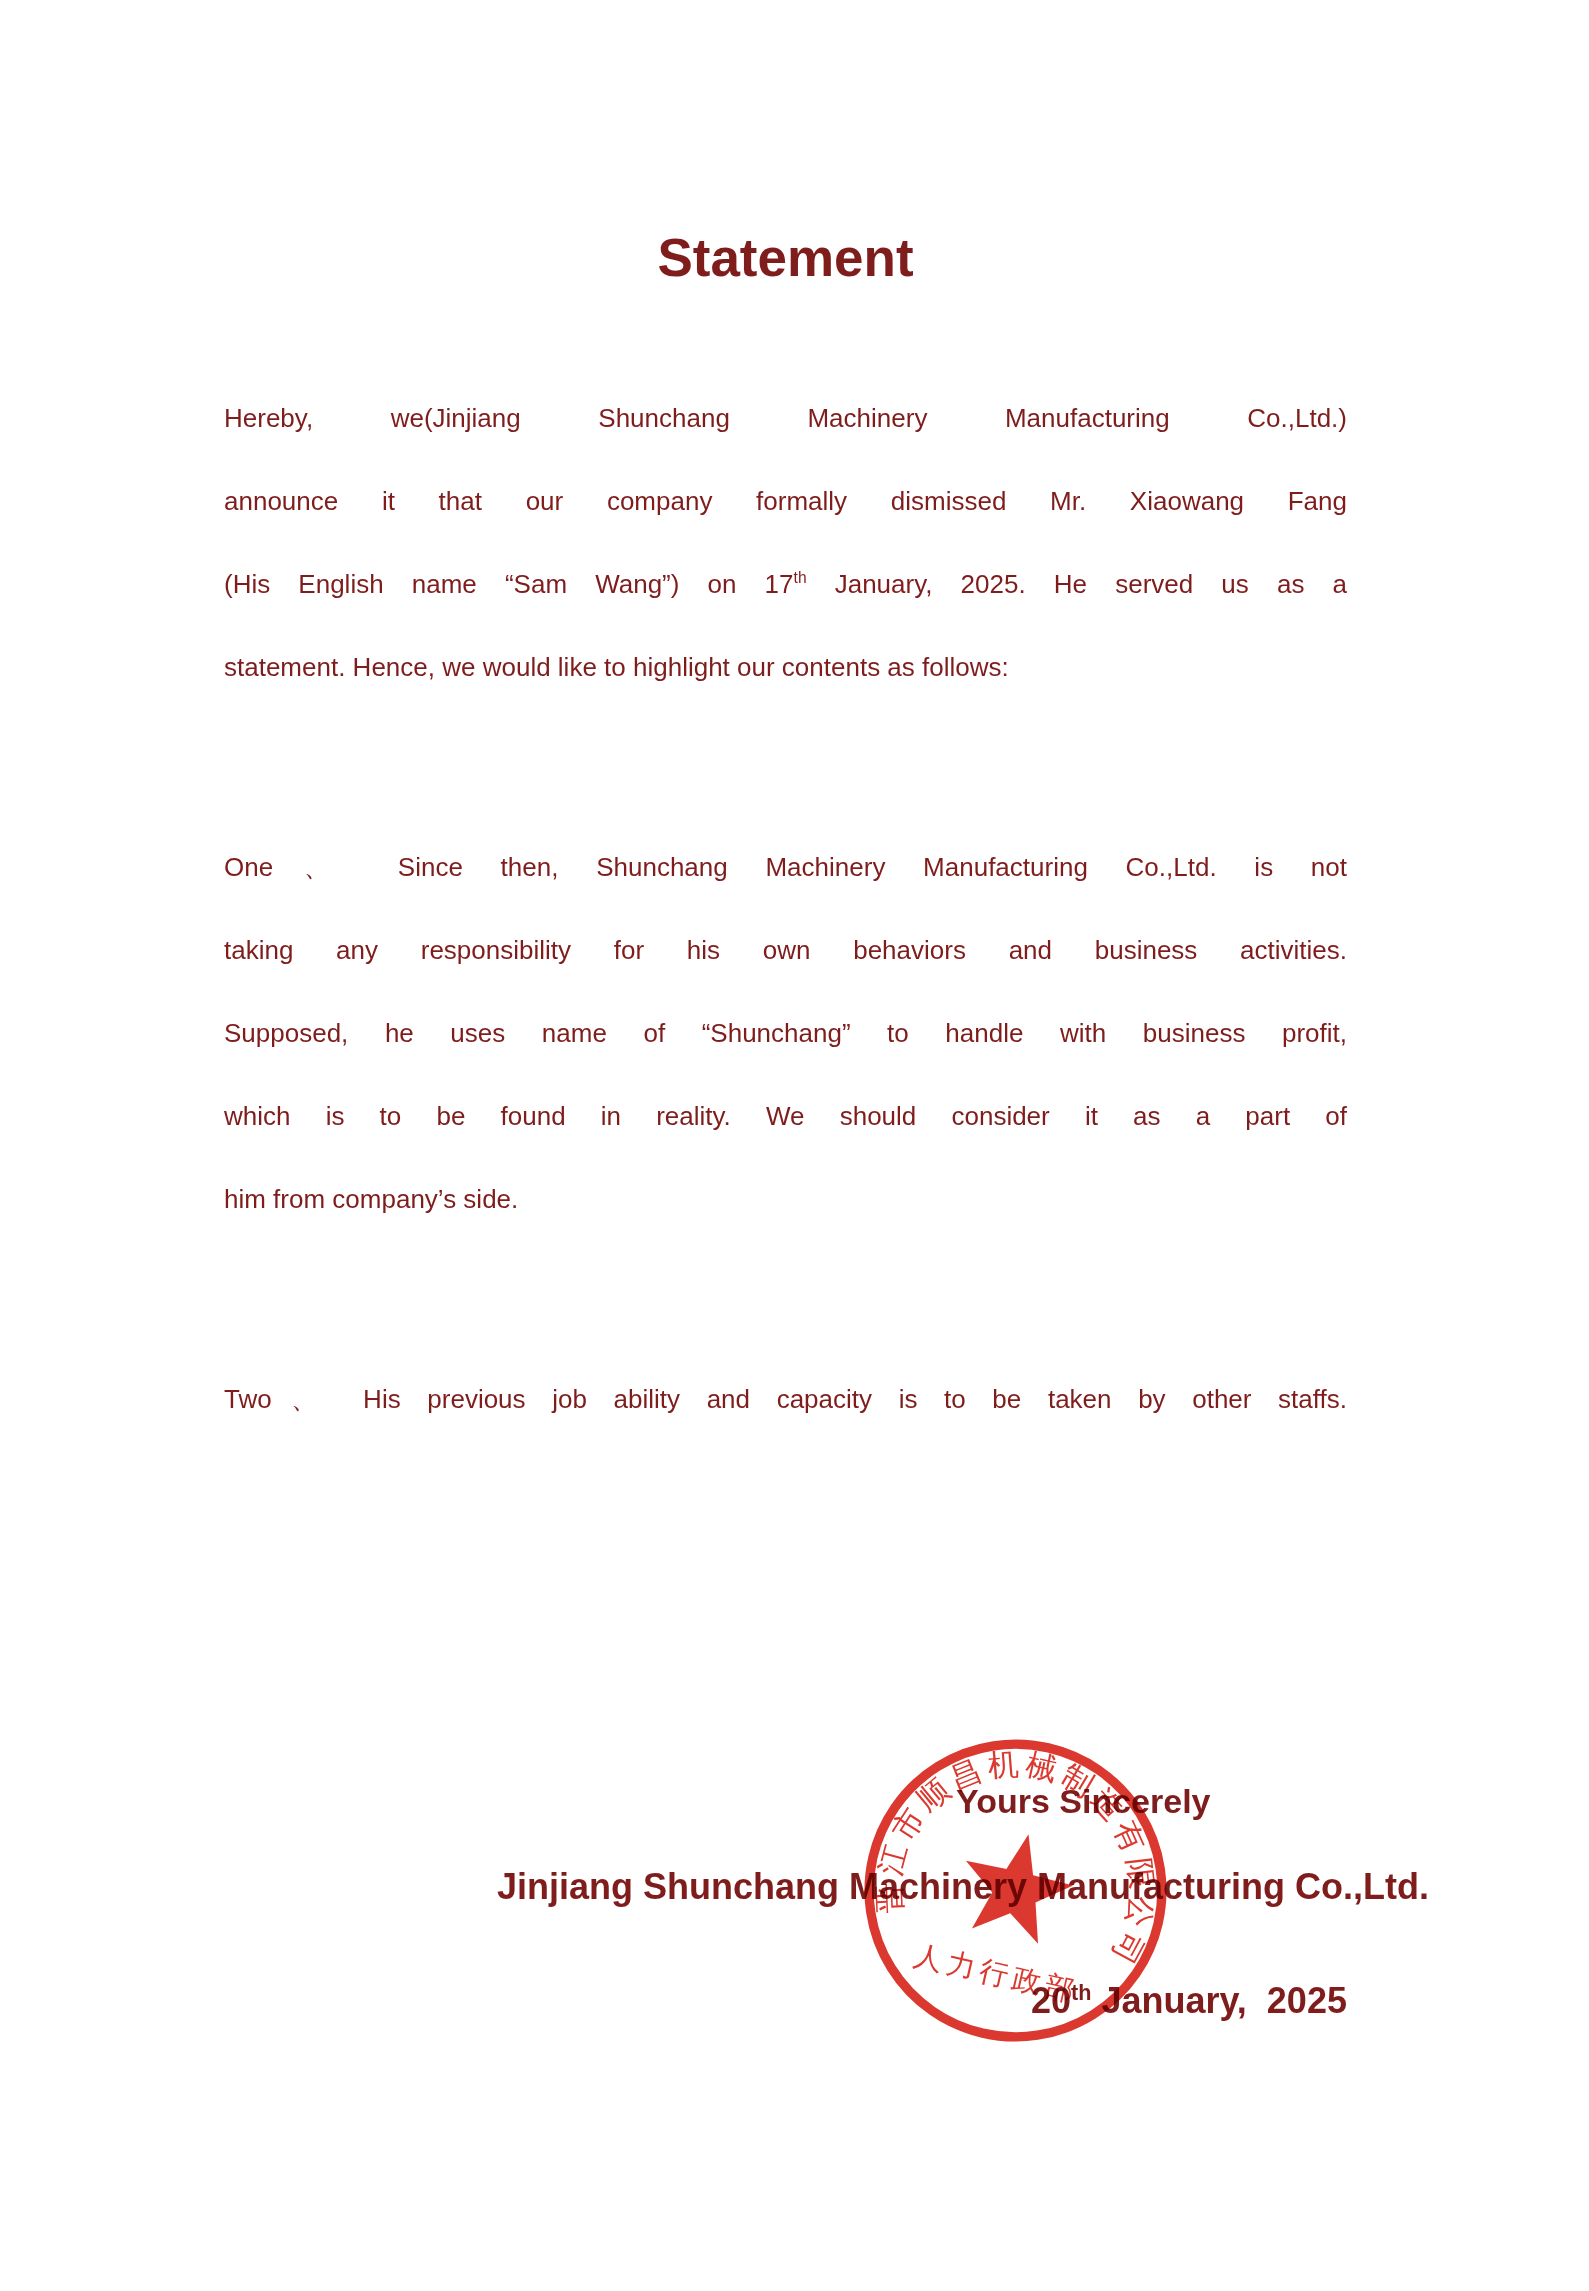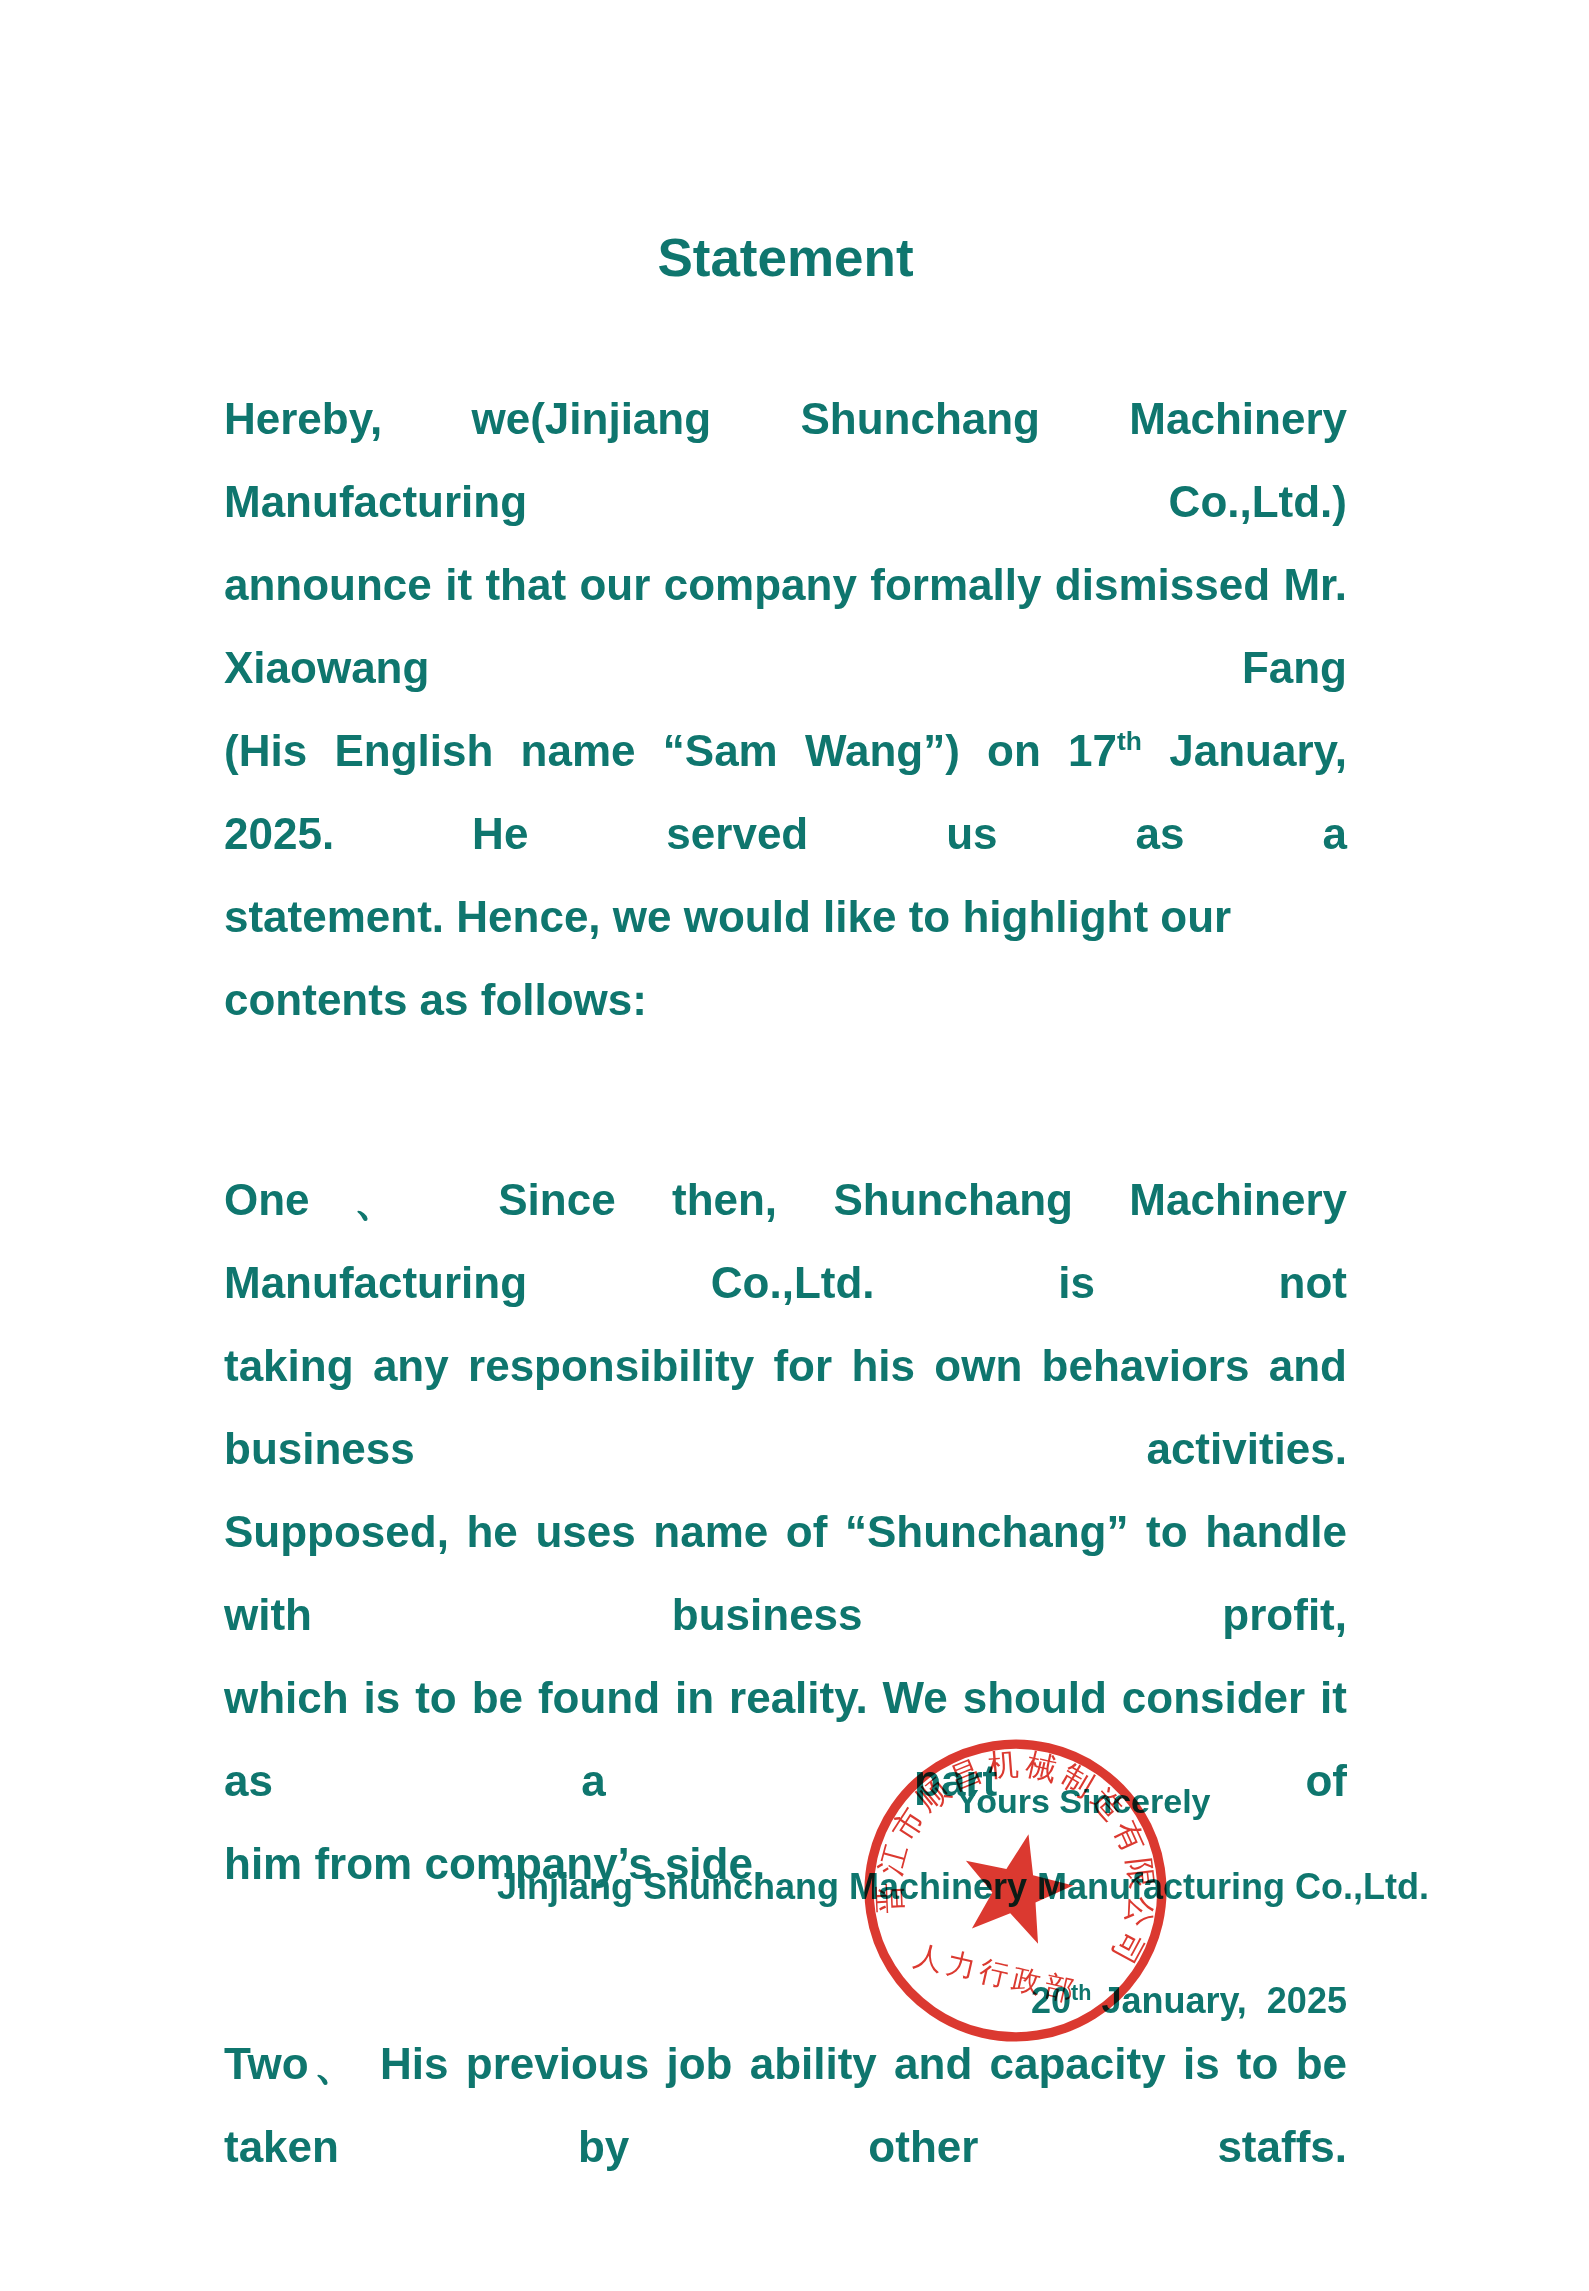--- a/index.html
+++ b/index.html
@@ -2,41 +2,41 @@
 <html style="font-size:15px"><head>
 <meta charset="utf-8">
 <style>
   html, body { margin: 0; padding: 0; background: #e8e8e8; }
   .page {
     position: relative;
     width: 1589px;
     height: 2291px;
     background: #ffffff;
     font-family: "Liberation Sans", "DejaVu Sans", sans-serif;
-    color: #0f766e;
+    color: #7f1d1d;
     overflow: hidden;
   }
   .doc-title {
     position: absolute;
     left: 224px;
     width: 1123px;
     top: 227px;
     text-align: center;
     font-size: 53px;
     font-weight: 700;
     letter-spacing: 0px;
   }
   .doc-body {
     position: absolute;
     left: 224px;
     width: 1123px;
     top: 377px;
-    font-size: 44px;
+    font-size: 26px;
     line-height: 83px;
-    font-weight: 700;
+    font-weight: 400;
   }
   .para { margin: 0 0 117px 0; }
   .para:last-child { margin-bottom: 0; }
   .line { white-space: normal; }
   .line.just { text-align: justify; text-align-last: justify; }
   sup { font-size: 0.6em; vertical-align: super; line-height: 0; }
   .sig {
     position: absolute;
     font-weight: 700;
     white-space: pre;

